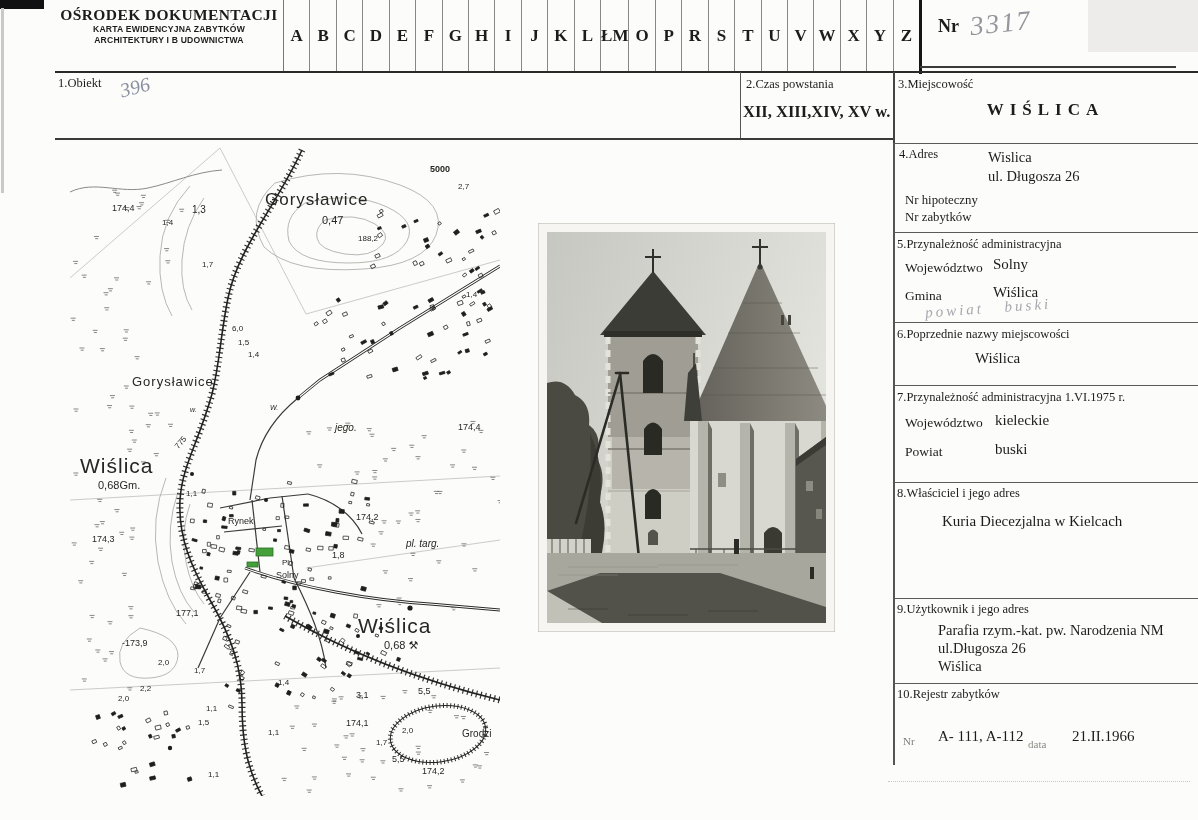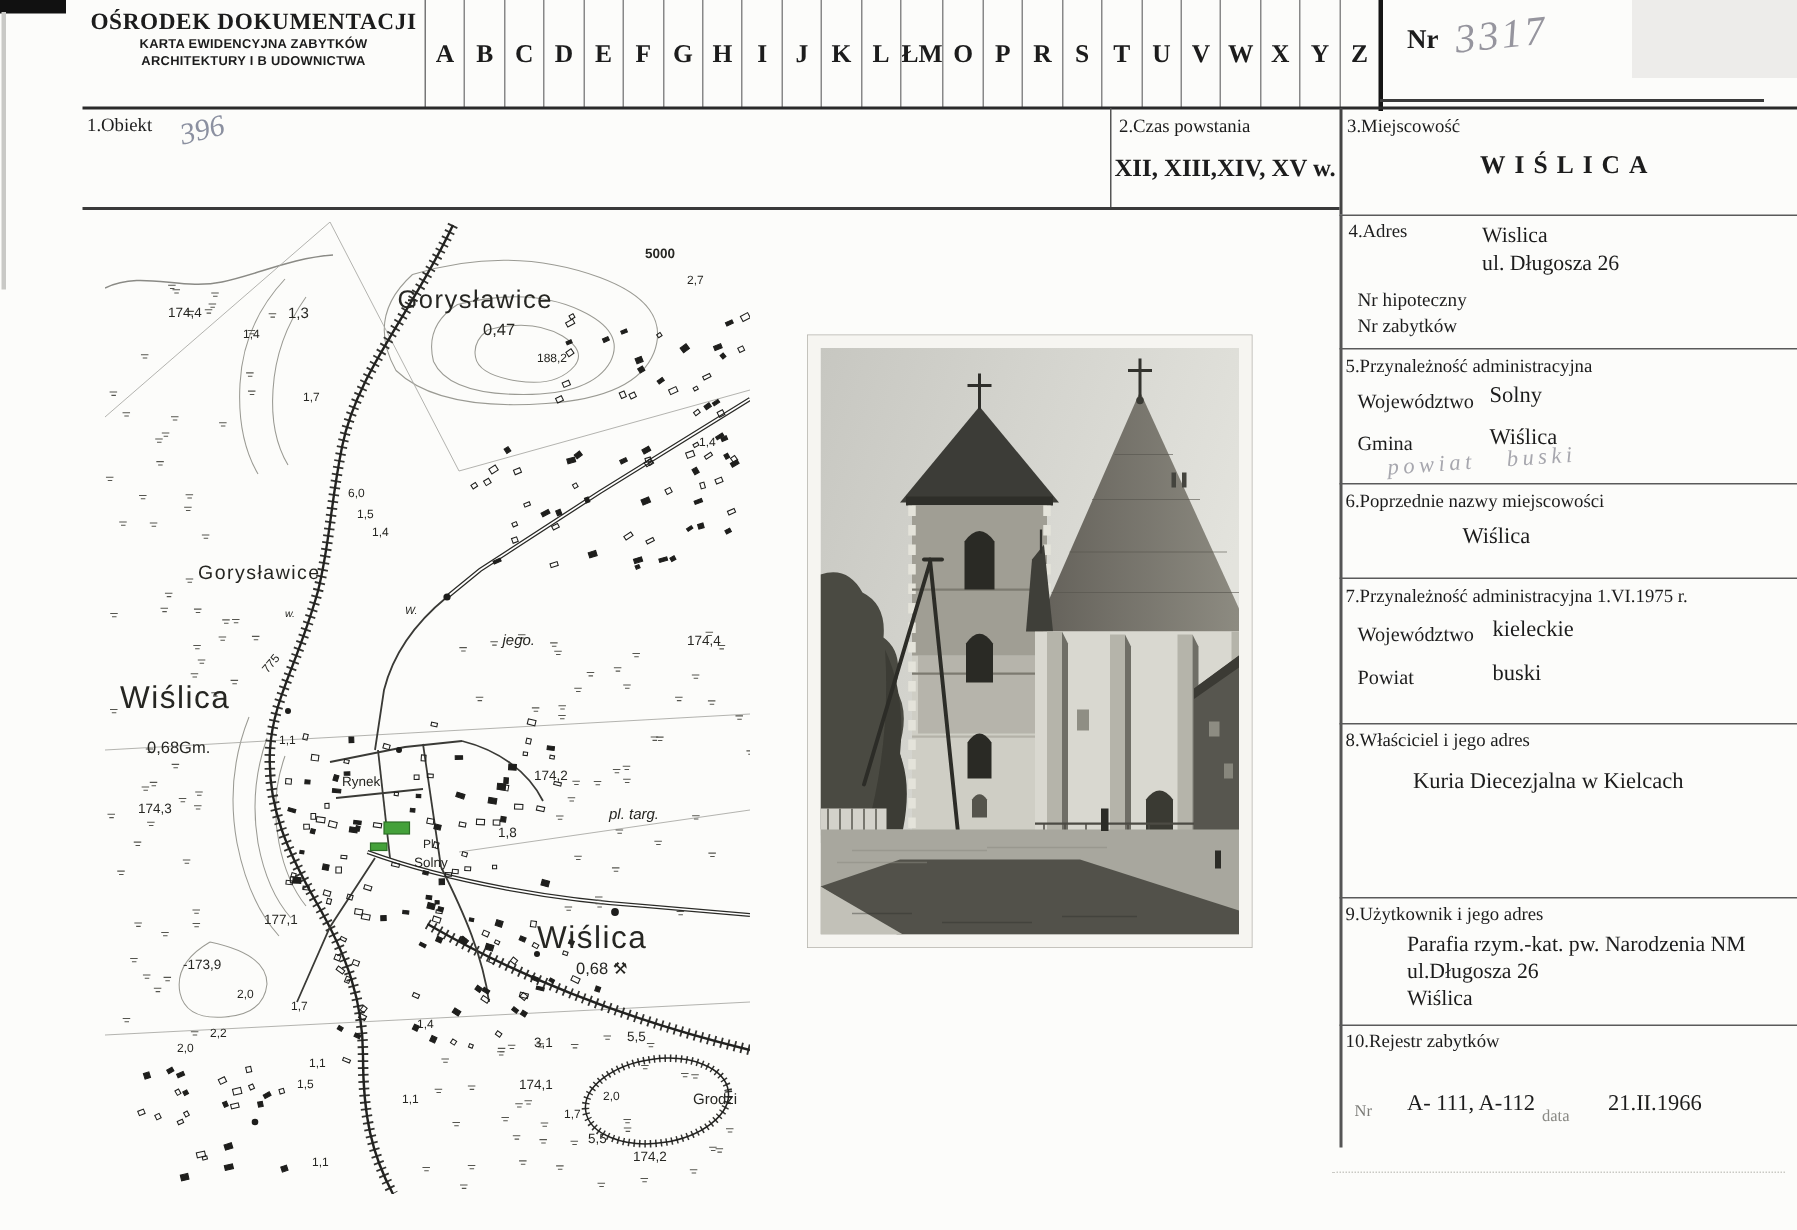--- a/index.html
+++ b/index.html
@@ -680,21 +680,21 @@
         <div class="maplbl" data-name="map-label" style="left: 162px; top: 176px; font-size: 8px;">6,0</div>
         <div class="maplbl" data-name="map-label" style="left: 168px; top: 190px; font-size: 8px;">1,5</div>
         <div class="maplbl" data-name="map-label" style="left: 178px; top: 202px; font-size: 8px;">1,4</div>
         <div class="maplbl" data-name="map-label" style="left: 396px; top: 142px; font-size: 8px;">1,4</div>
         <div class="maplbl" data-name="map-label" style="left: 62px; top: 226px; font-size: 13px; letter-spacing: 1px;">Gorysławice</div>
         <div class="maplbl" data-name="map-label" style="left: 265px; top: 274px; font-size: 10px; font-style: italic;">jego.</div>
         <div class="maplbl" data-name="map-label" style="left: 388px; top: 274px; font-size: 9px;">174,4</div>
         <div class="maplbl" data-name="map-label" style="left: 200px; top: 256px; font-size: 7px; font-style: italic;">W.</div>
         <div class="maplbl" data-name="map-label" style="left: 120px; top: 258px; font-size: 7px; font-style: italic;">w.</div>
         <div class="maplbl" data-name="map-label" style="left: 10px; top: 306px; font-size: 21px; letter-spacing: 1px;">Wiślica</div>
-        <div class="maplbl" data-name="map-label" style="left: 28px; top: 331px; font-size: 11px; margin-top: 14px;">0,68Gm.</div>
+        <div class="maplbl" data-name="map-label" style="left: 28px; top: 331px; font-size: 11px;">0,68Gm.</div>
         <div class="maplbl" data-name="map-label" style="left: 104px; top: 290px; font-size: 8px; transform: rotate(-50deg);">775</div>
         <div class="maplbl" data-name="map-label" style="left: 116px; top: 341px; font-size: 8px;">1,1</div>
         <div class="maplbl" data-name="map-label" style="left: 22px; top: 386px; font-size: 9px;">174,3</div>
         <div class="maplbl" data-name="map-label" style="left: 158px; top: 368px; font-size: 9px;">Rynek</div>
         <div class="maplbl" data-name="map-label" style="left: 286px; top: 364px; font-size: 9px;">174,2</div>
         <div class="maplbl" data-name="map-label" style="left: 336px; top: 390px; font-size: 10px; font-style: italic;">pl. targ.</div>
         <div class="maplbl" data-name="map-label" style="left: 262px; top: 402px; font-size: 9px;">1,8</div>
         <div class="maplbl" data-name="map-label" style="left: 212px; top: 410px; font-size: 8px;">Pl.</div>
         <div class="maplbl" data-name="map-label" style="left: 206px; top: 422px; font-size: 9px;">Solny</div>
         <div class="maplbl" data-name="map-label" style="left: 106px; top: 460px; font-size: 9px;">177,1</div>

